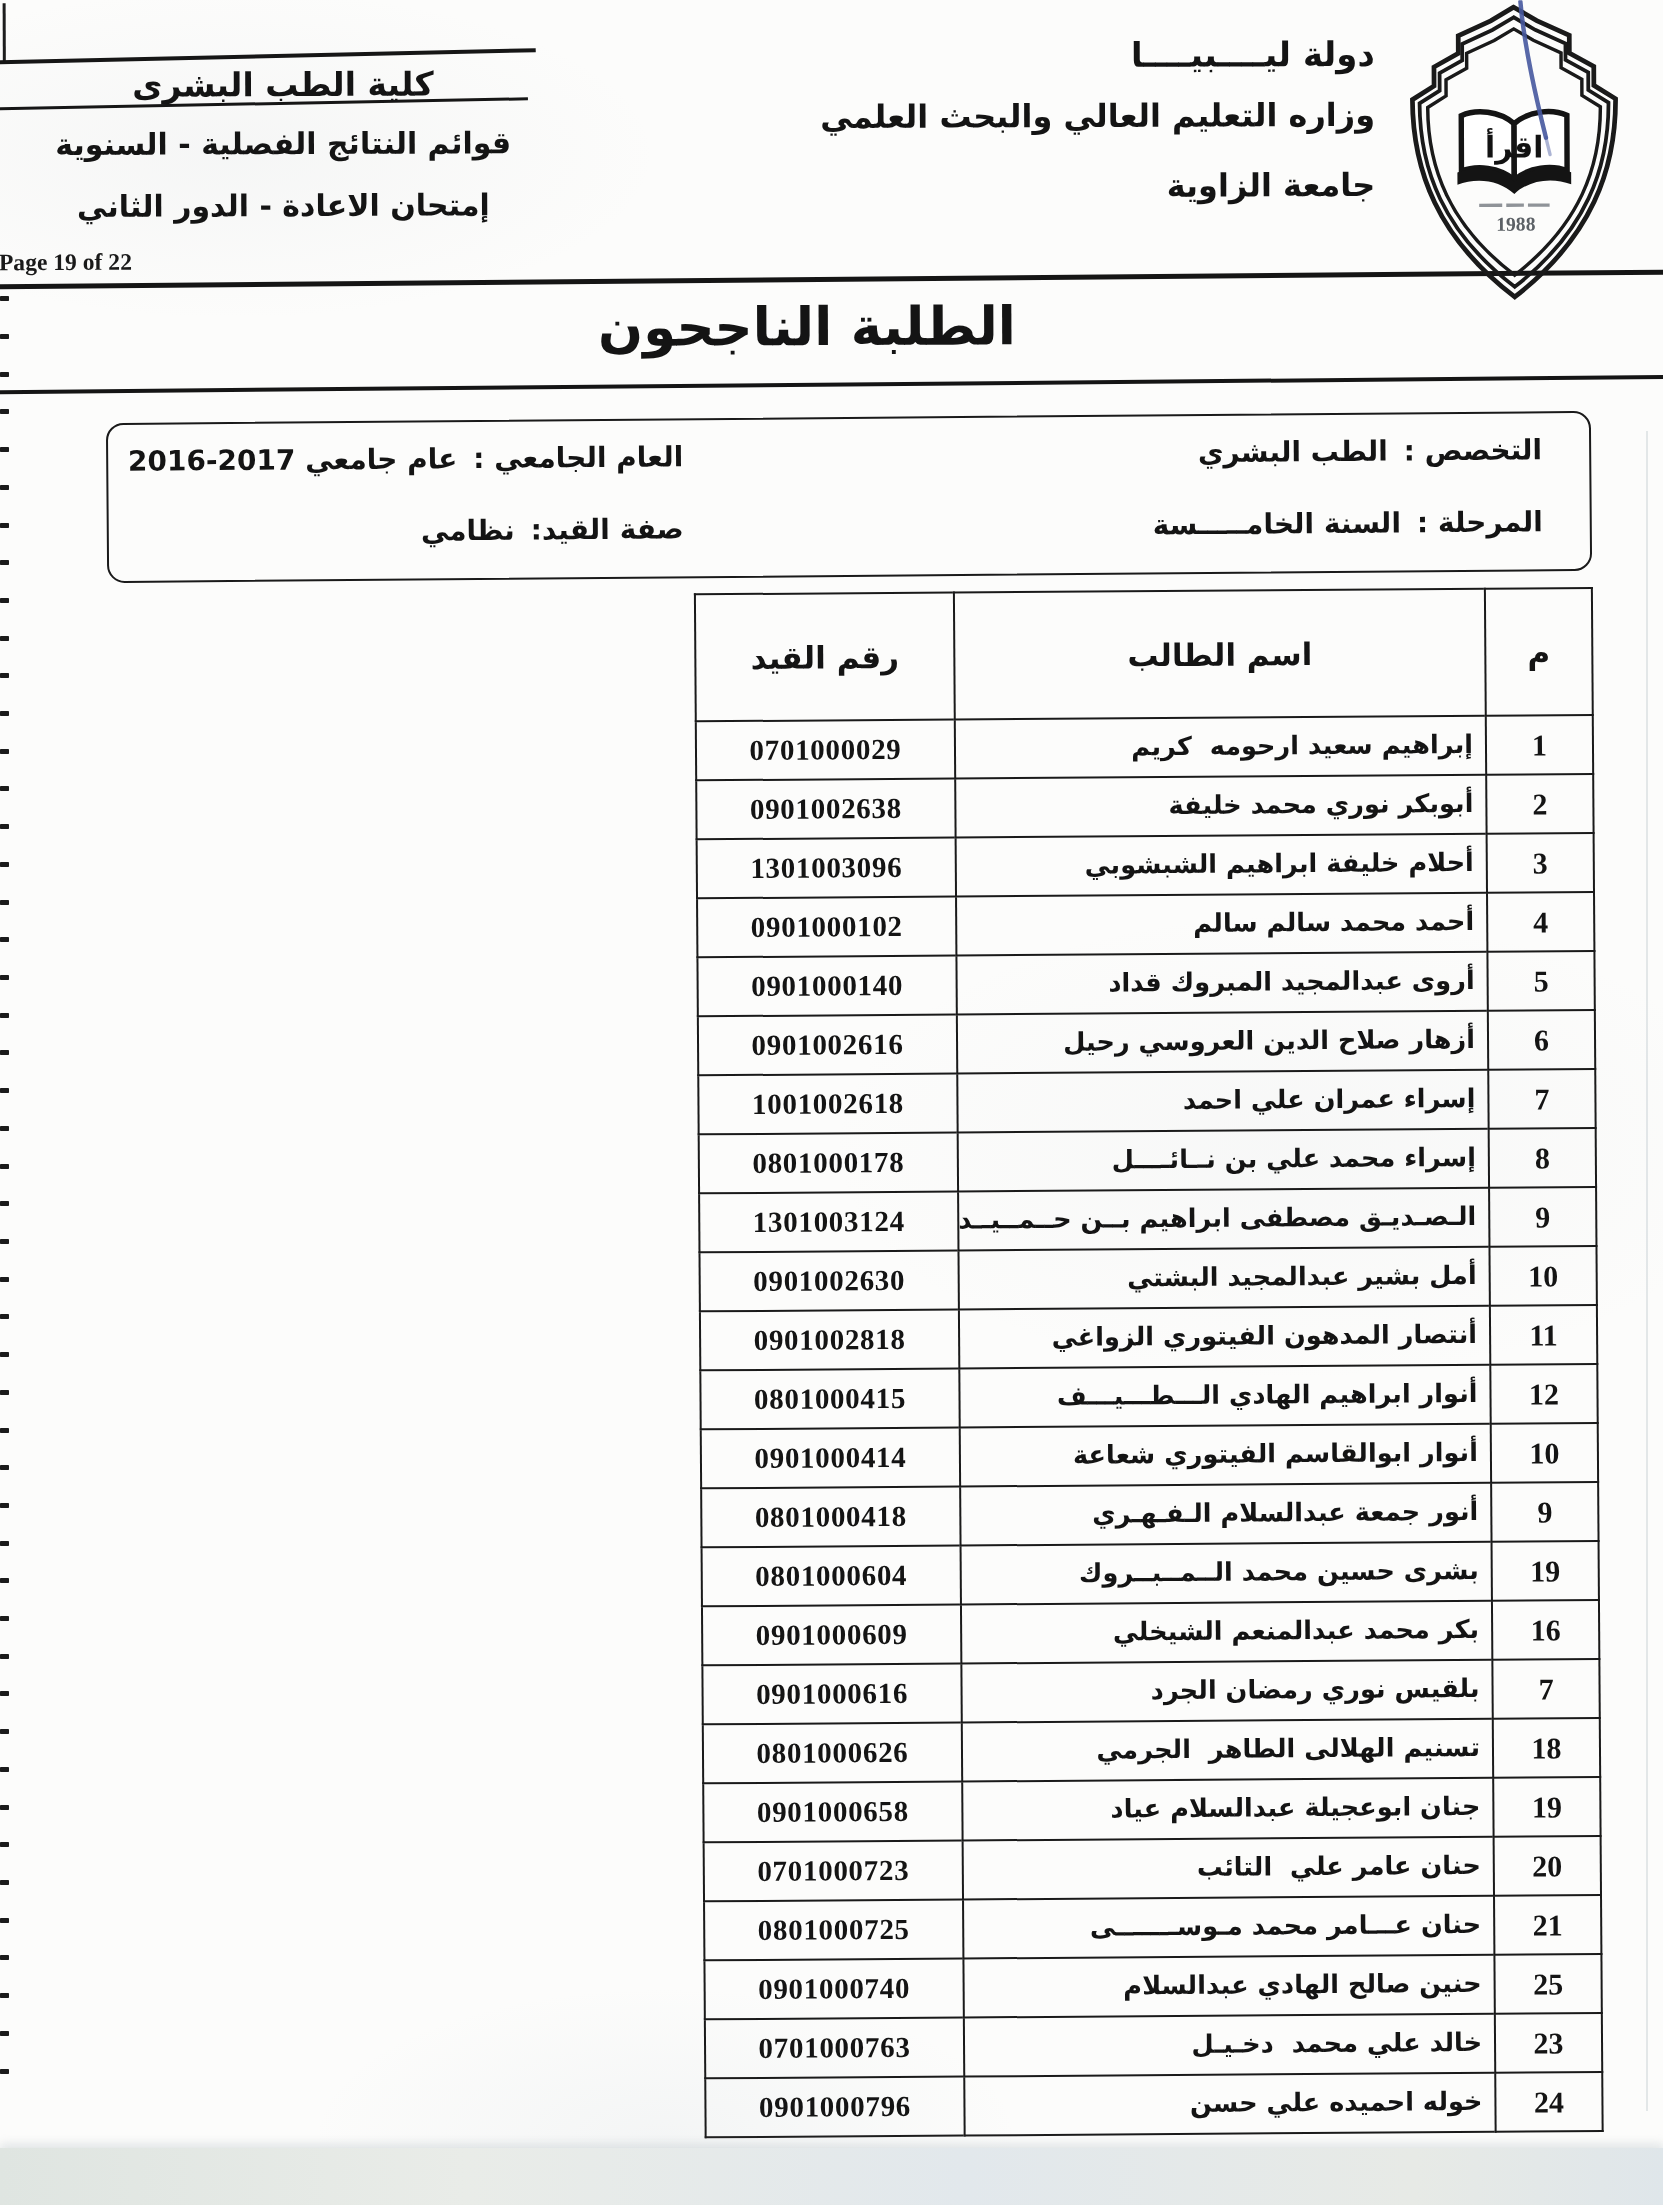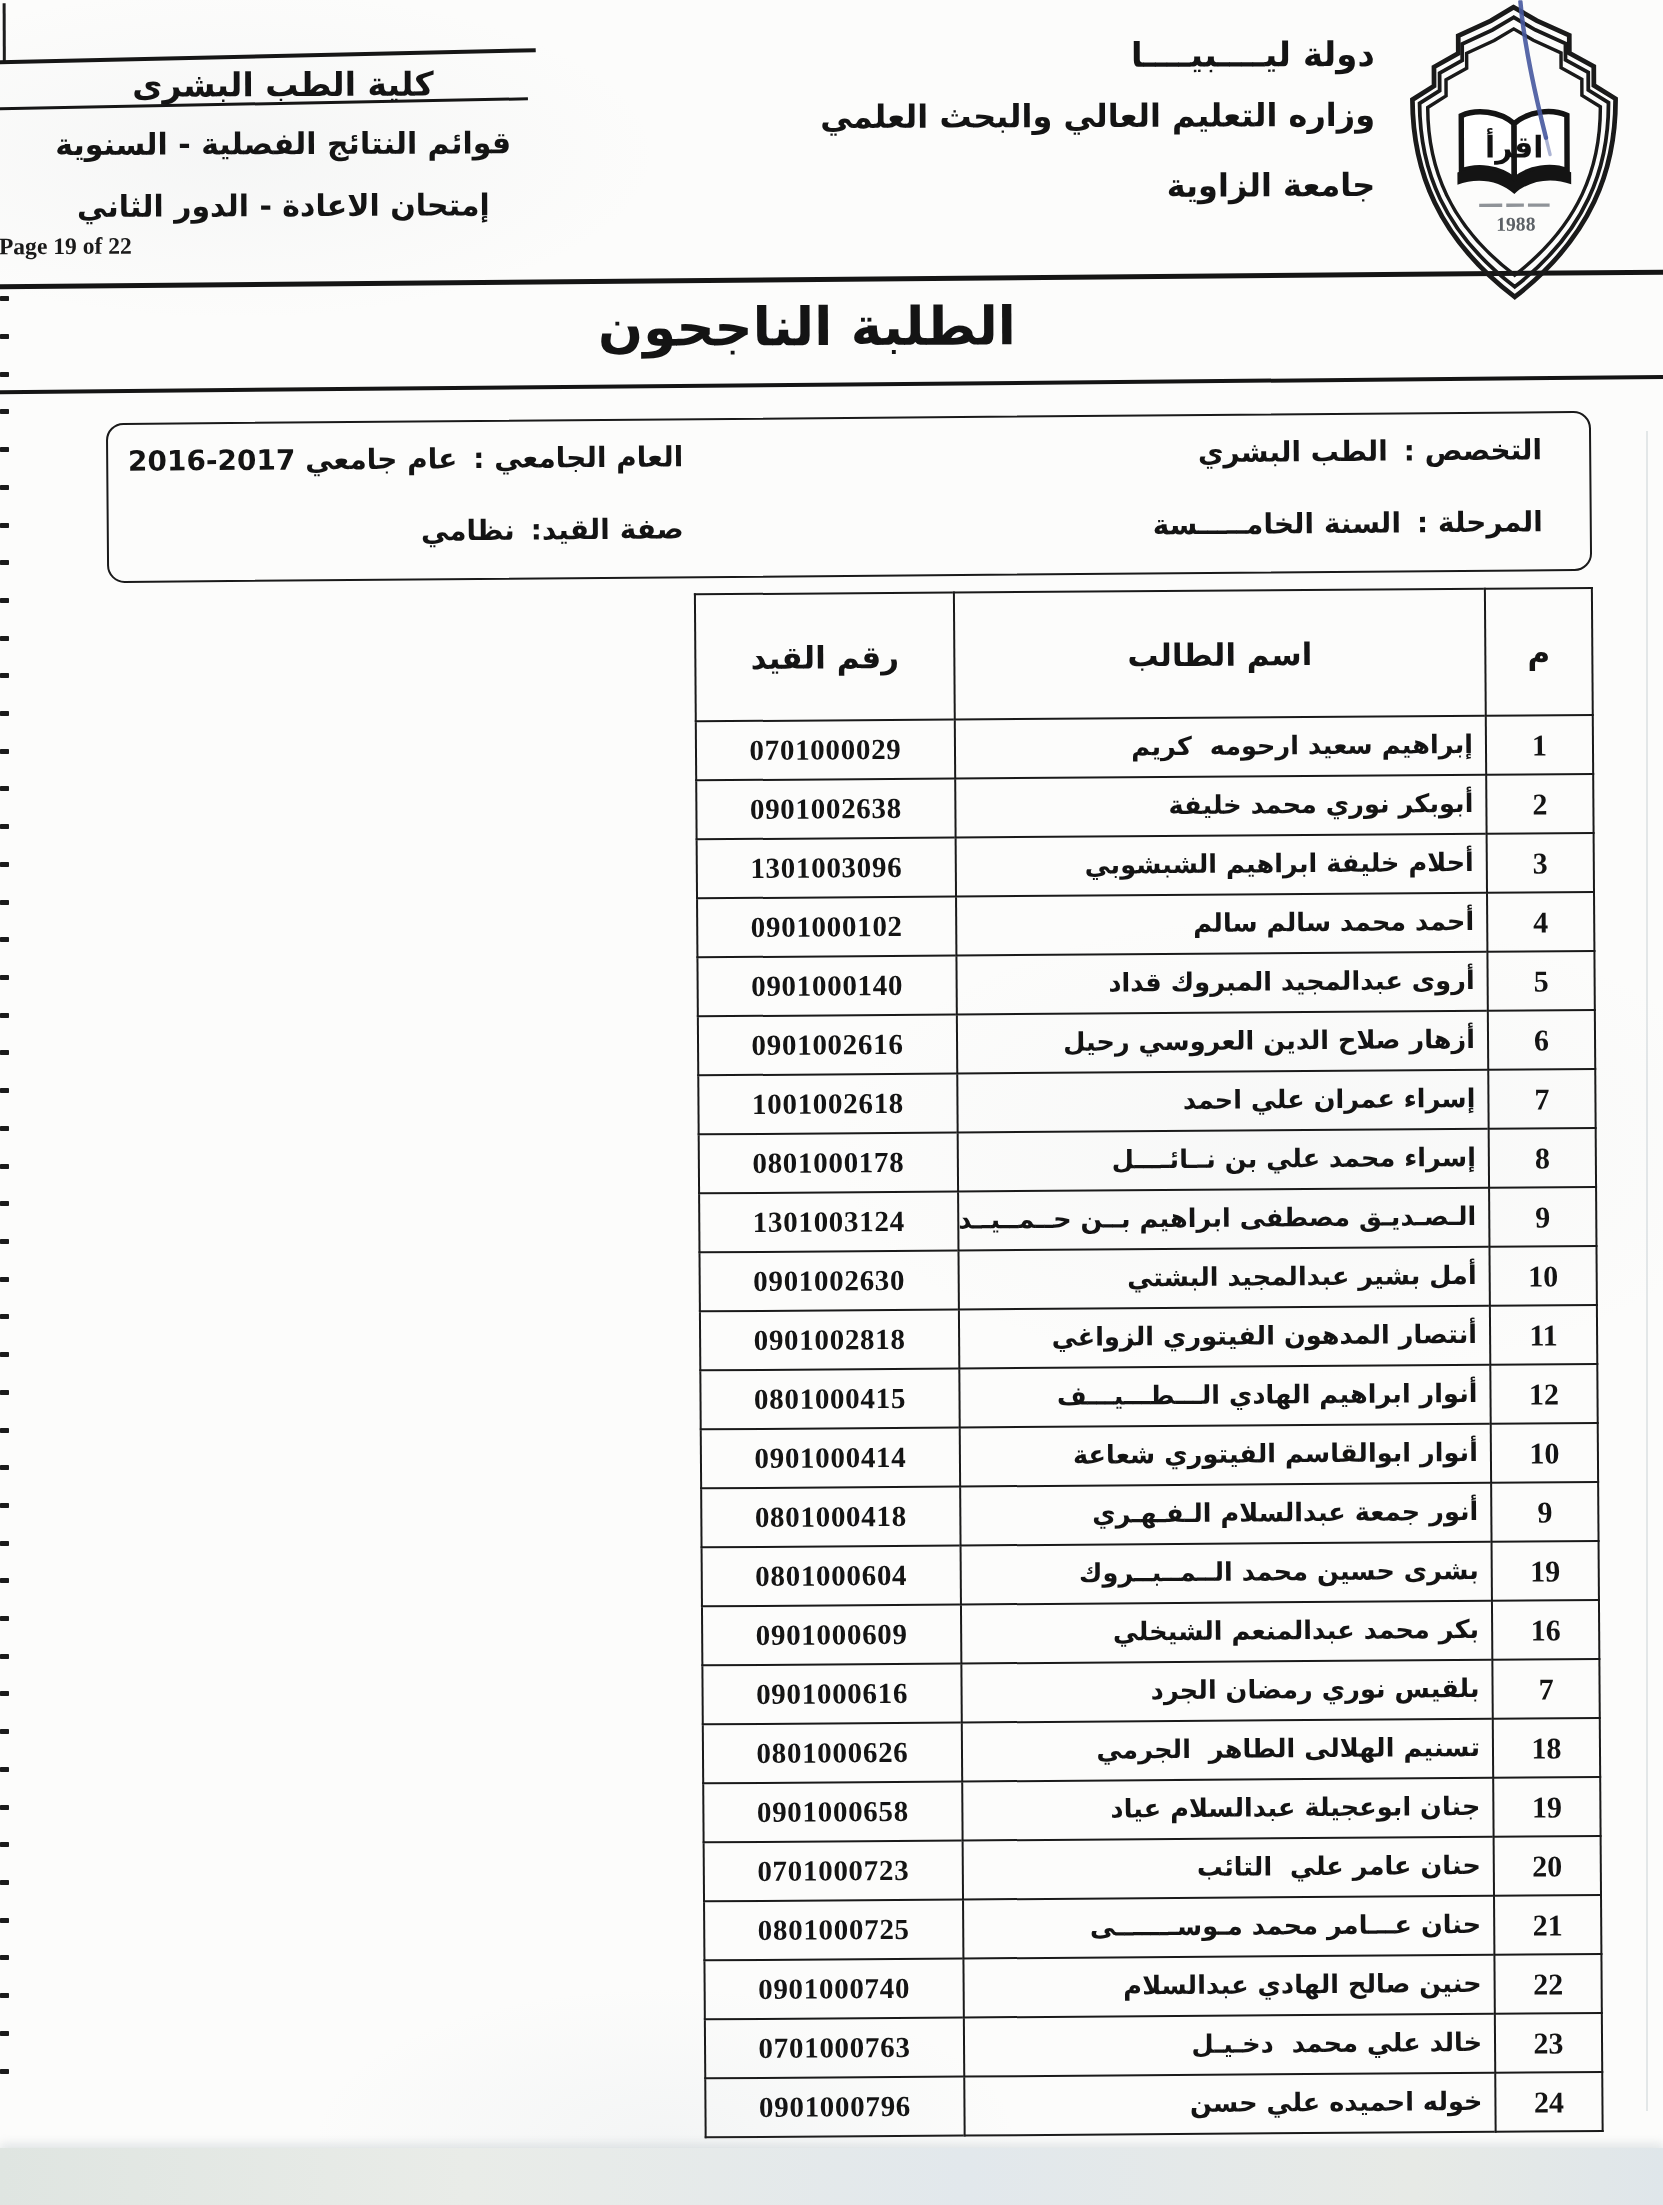--- a/index.html
+++ b/index.html
@@ -31,21 +31,21 @@
   
   .hl-line{position:absolute;background:#161616;transform-origin:left center;}
   .hl-line1{left:0;top:57px;width:539px;height:4px;transform:rotate(-1.05deg);}
   .hl-line2{left:0;top:104px;width:531px;height:3.4px;transform:rotate(-0.85deg);}
   .faculty{position:absolute;left:37px;top:63px;width:498px;text-align:center;
     font-size:33px;font-weight:bold;}
   .results-line{position:absolute;left:37px;top:124px;width:498px;text-align:center;
     font-size:30px;font-weight:bold;}
   .exam-line{position:absolute;left:37px;top:186px;width:498px;text-align:center;
     font-size:30px;font-weight:bold;}
-  .page-num{position:absolute;left:1.3px;top:230px;font-family:"Liberation Serif",serif;
+  .page-num{position:absolute;left:1.3px;top:246px;font-family:"Liberation Serif",serif;
     font-size:23.6px;font-weight:bold;color:#1a1a1a;}
 
   
   .hdr-right-line{position:absolute;right:286px;direction:rtl;text-align:right;font-weight:bold;white-space:nowrap;}
   .country{top:36px;font-size:34px;}
   .ministry{top:98px;font-size:32px;}
   .university{top:168px;font-size:32px;}
 
   
   .logo{position:absolute;left:1399px;top:2.7px;width:236px;height:302px;z-index:3;}
@@ -255,21 +255,21 @@
             <td class="idx-cell">20</td>
             <td class="name-cell">حنان عامر علي  التائب</td>
             <td class="reg-cell">0701000723</td>
           </tr>
           <tr>
             <td class="idx-cell">21</td>
             <td class="name-cell">حنان عـــامر محمد مـوســـــــى</td>
             <td class="reg-cell">0801000725</td>
           </tr>
           <tr>
-            <td class="idx-cell">22</td>
+            <td class="idx-cell">25</td>
             <td class="name-cell">حنين صالح الهادي عبدالسلام</td>
             <td class="reg-cell">0901000740</td>
           </tr>
           <tr>
             <td class="idx-cell">23</td>
             <td class="name-cell">خالد علي محمد  دخـيـل</td>
             <td class="reg-cell">0701000763</td>
           </tr>
           <tr>
             <td class="idx-cell">24</td>

